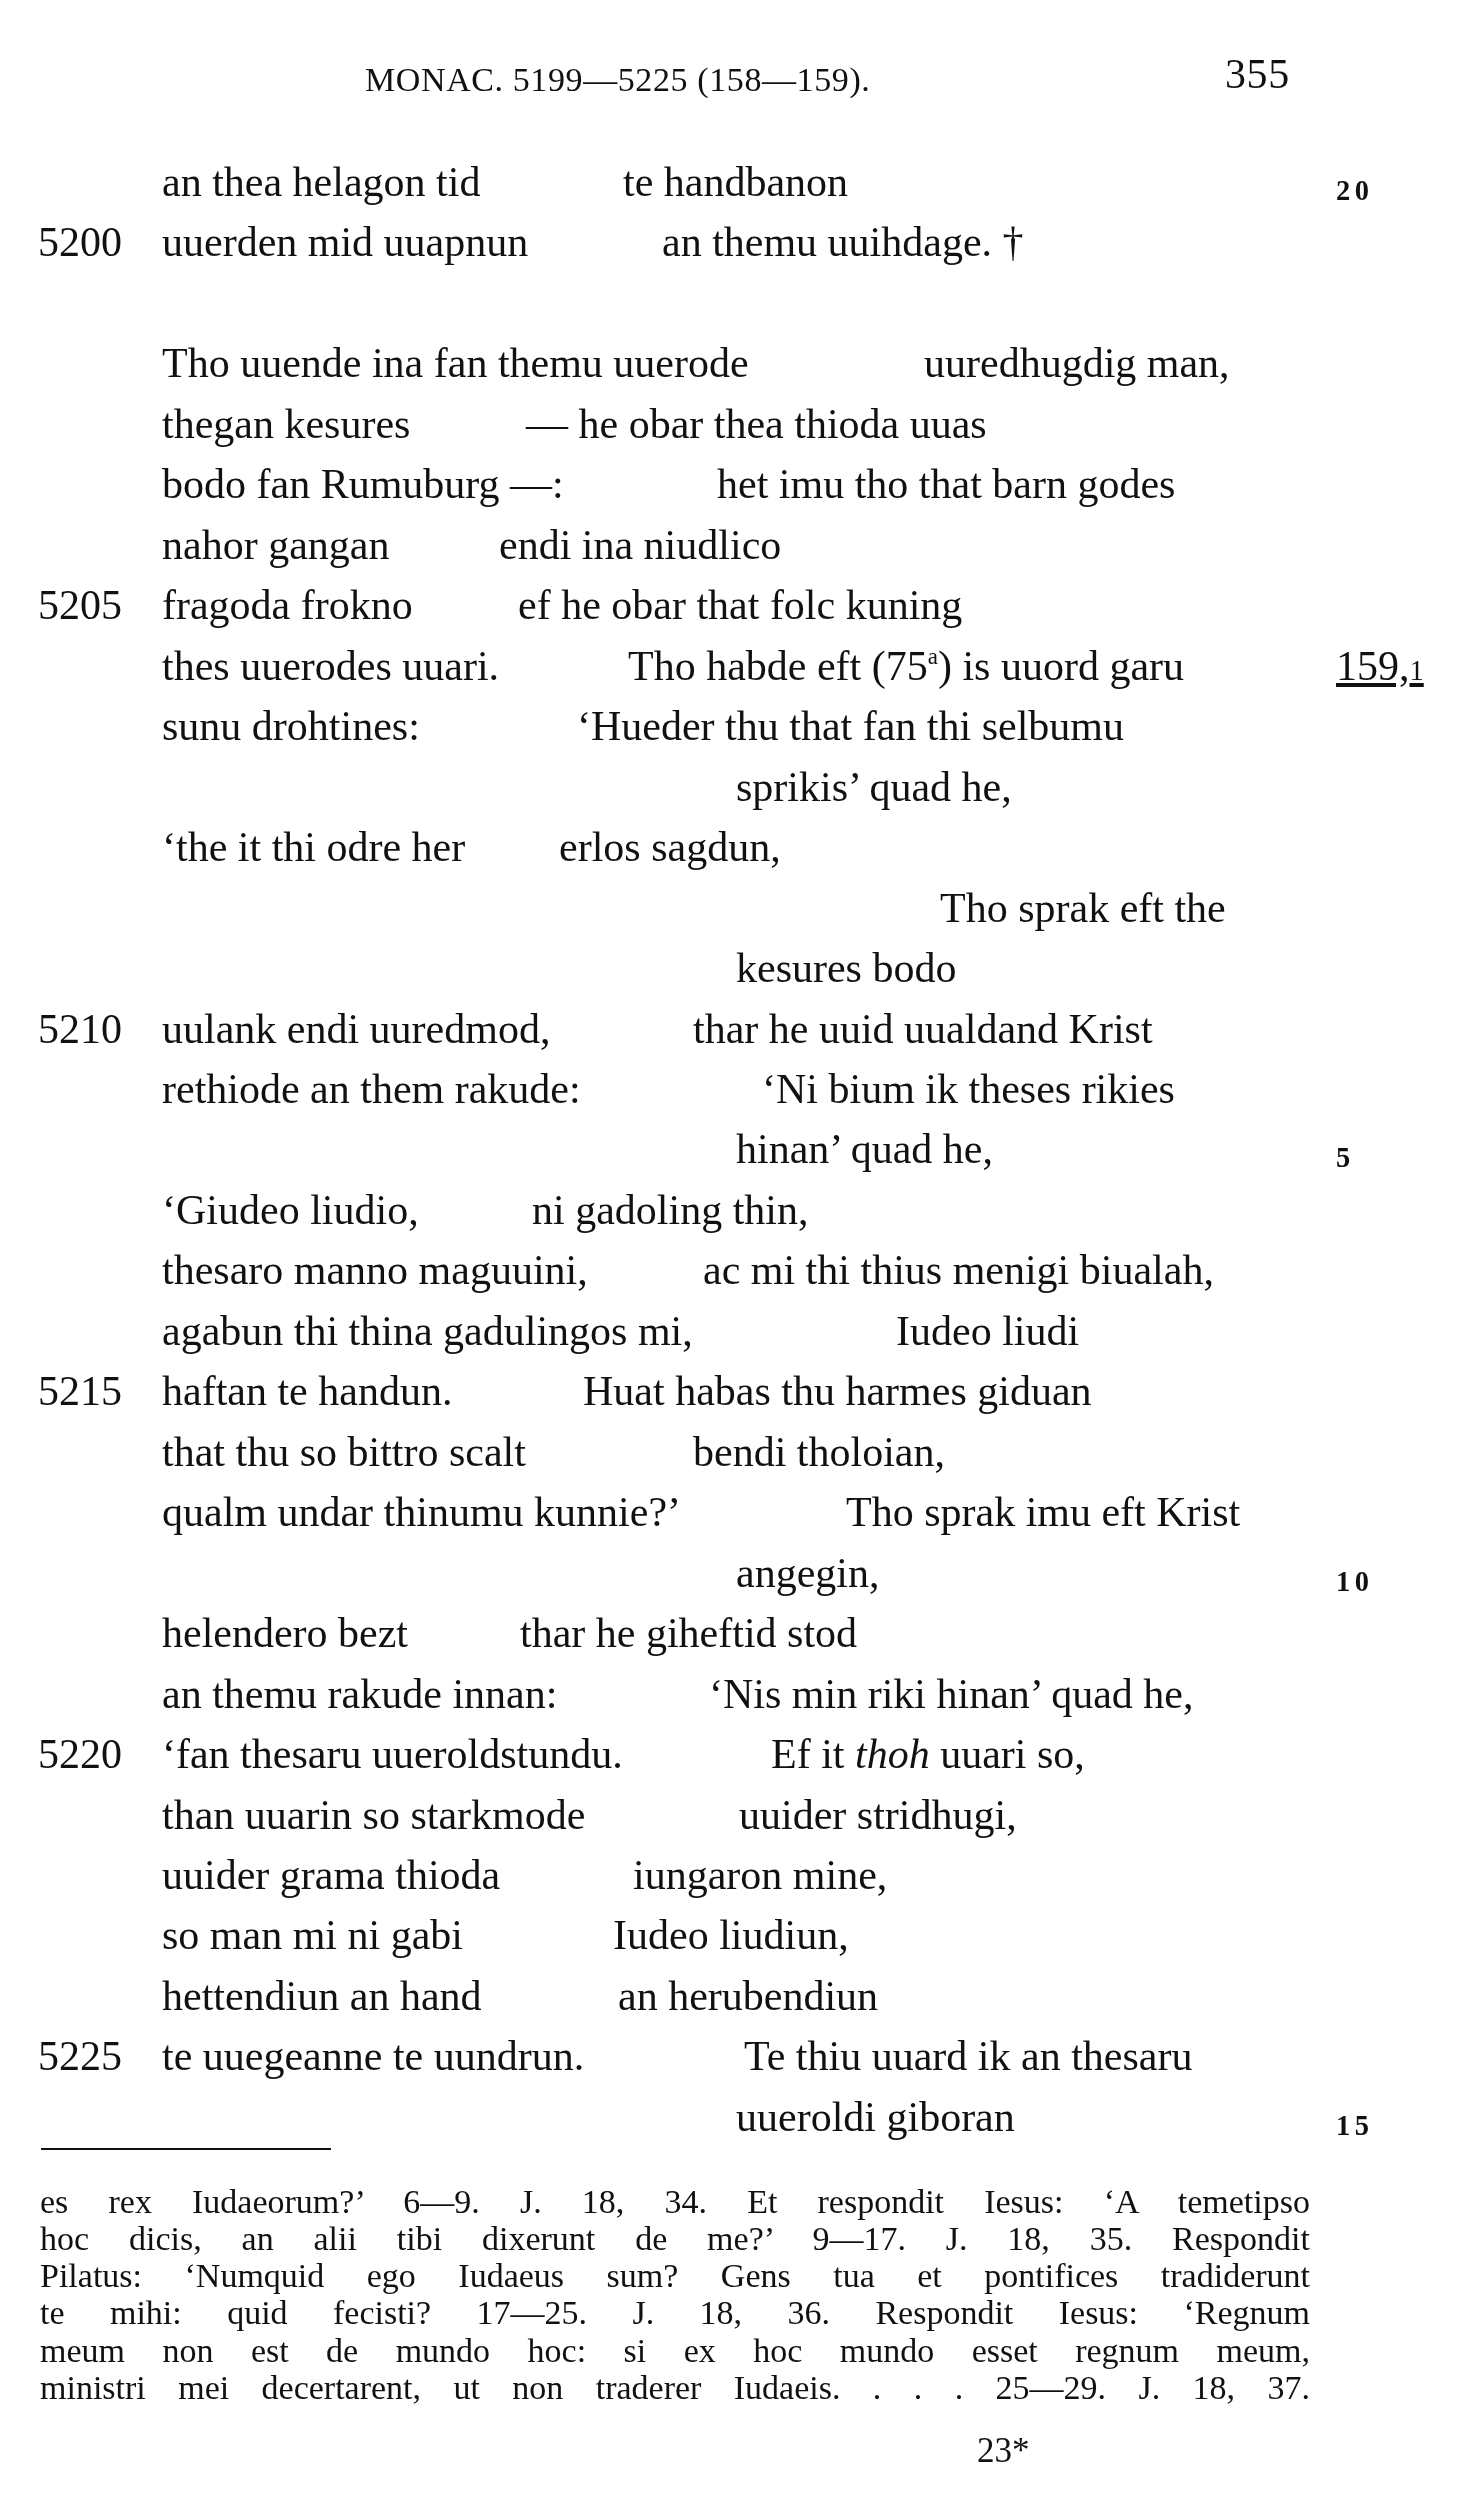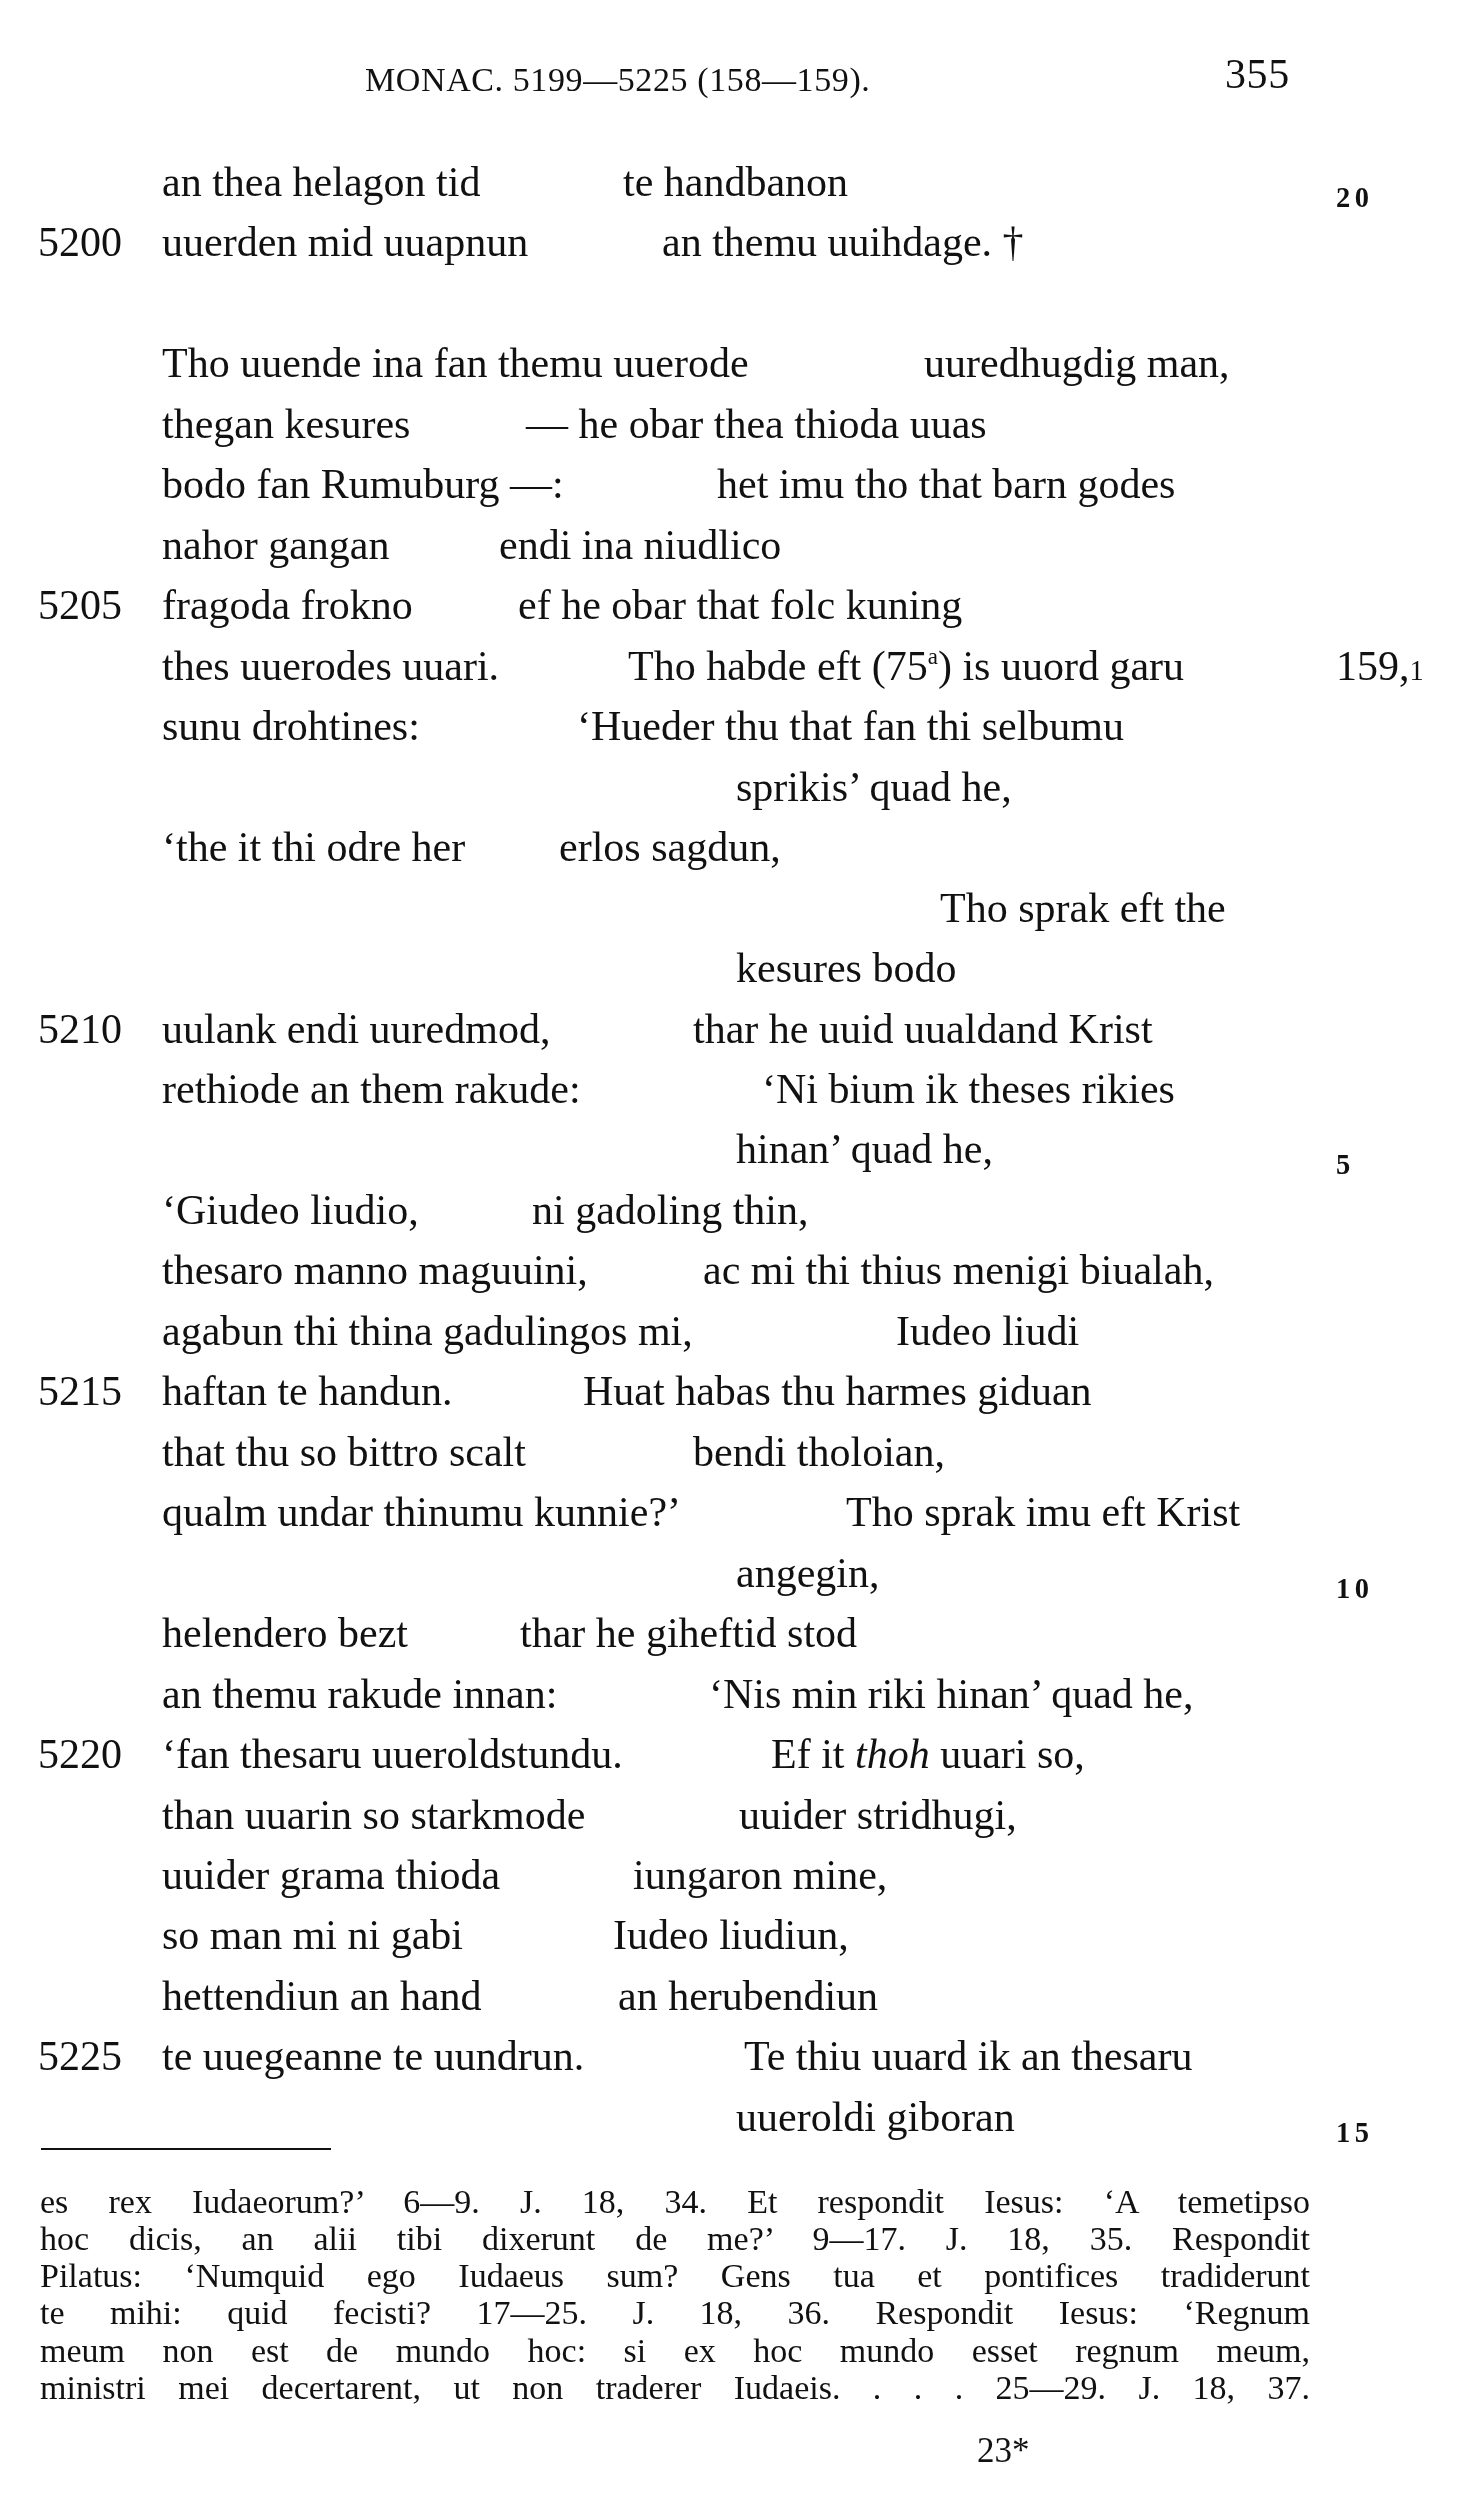--- a/index.html
+++ b/index.html
@@ -49,31 +49,32 @@
     left: 162px;
     top: 0;
   }
   .vline .h2 {
     position: absolute;
     top: 0;
   }
   .vline .ref {
     position: absolute;
     left: 1336px;
-    top: 23px;
+    top: 16px;
     font-size: 28.5px;
     font-weight: bold;
     letter-spacing: 4.6px;
   }
   .vline .ref.inline {
     left: 1336px;
     top: 0;
     font-size: 42px;
     font-weight: normal;
     letter-spacing: 0;
+    text-decoration: underline;
   }
   .sub { font-size: 28.5px; }
   sup { font-size: 23px; vertical-align: 16px; line-height: 0; }
   .it { font-style: italic; }
 
   .rule {
     position: absolute;
     left: 41px;
     top: 2148px;
     width: 290px;

